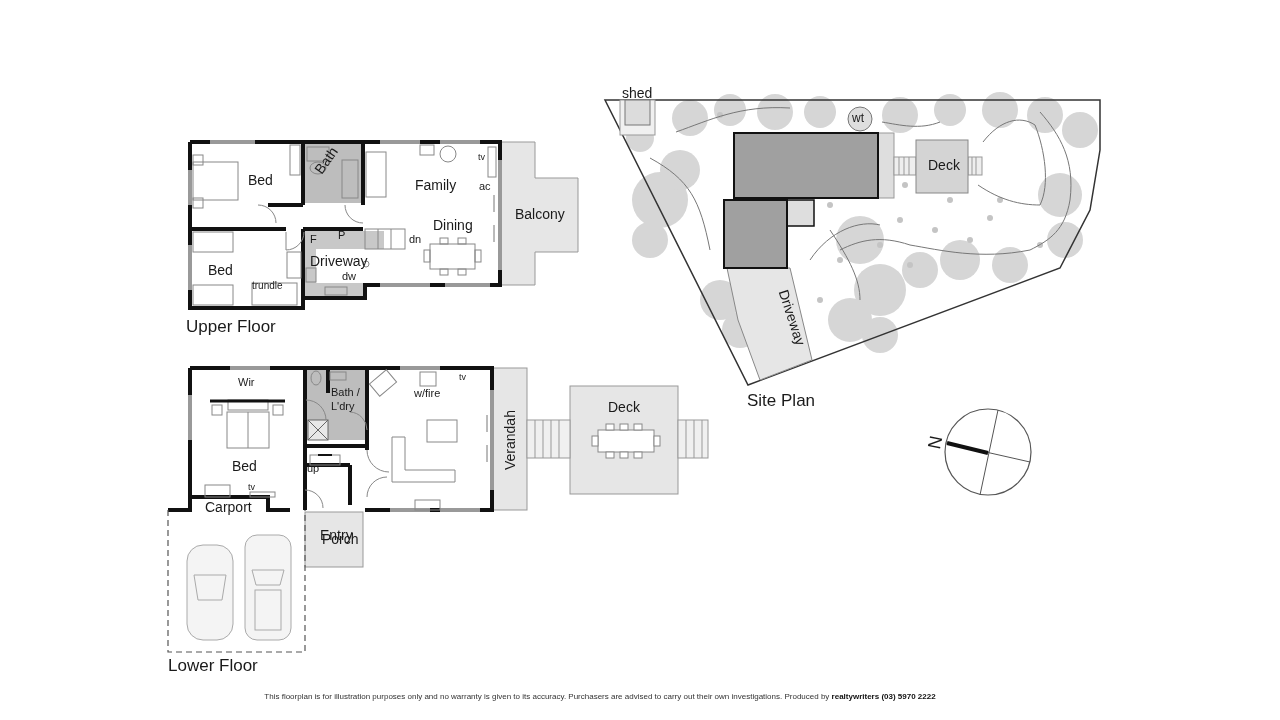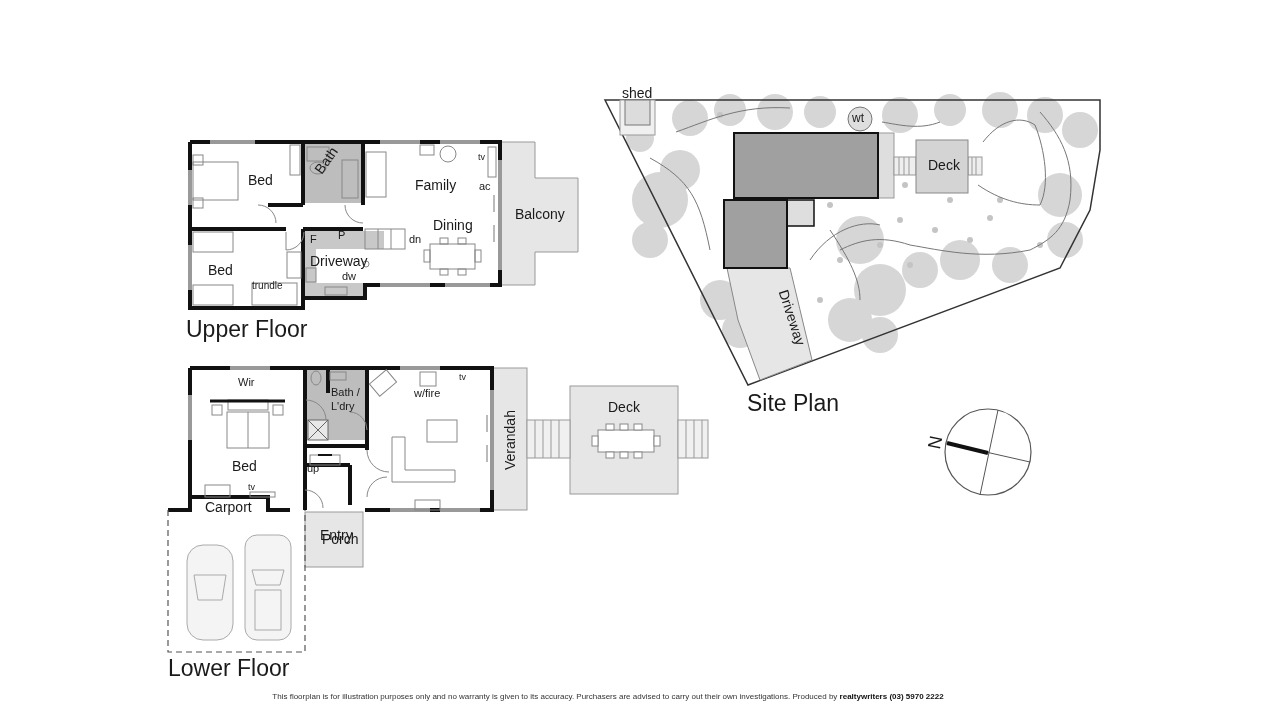--- a/index.html
+++ b/index.html
@@ -1,22 +1,22 @@
 <!DOCTYPE html>
 <html><head>
 <meta charset="utf-8">
 <style>
   html, body { margin:0; padding:0; background:#ffffff; }
   body { width:1280px; height:720px; position:relative; overflow:hidden; font-family:"Liberation Sans", sans-serif; color:#1a1a1a; }
   svg { position:absolute; left:0; top:0; }
   .lbl { position:absolute; font-family:"Liberation Sans", sans-serif; color:#1a1a1a; white-space:nowrap; line-height:1; }
   .room { font-size:14px; }
   .small { font-size:11px; }
-  .title { font-size:23px; }
-  .disclaimer { position:absolute; left:0; width:1200px; top:692px; text-align:center; font-size:8px; color:#333;padding-left:8px; }
+  .title { font-size:17px; }
+  .disclaimer { position:absolute; left:0; width:1200px; top:692px; text-align:center; font-size:8px; color:#333; }
   .disclaimer b { font-weight:bold; color:#111; }
 </style>
 </head>
 <body>
 
 <svg width="1280" height="720" viewBox="0 0 1280 720">
 
   <g>
 
     <polygon points="500,142 535,142 535,178 578,178 578,252 535,252 535,285 500,285" fill="#e6e6e6" stroke="#999" stroke-width="1"></polygon>

